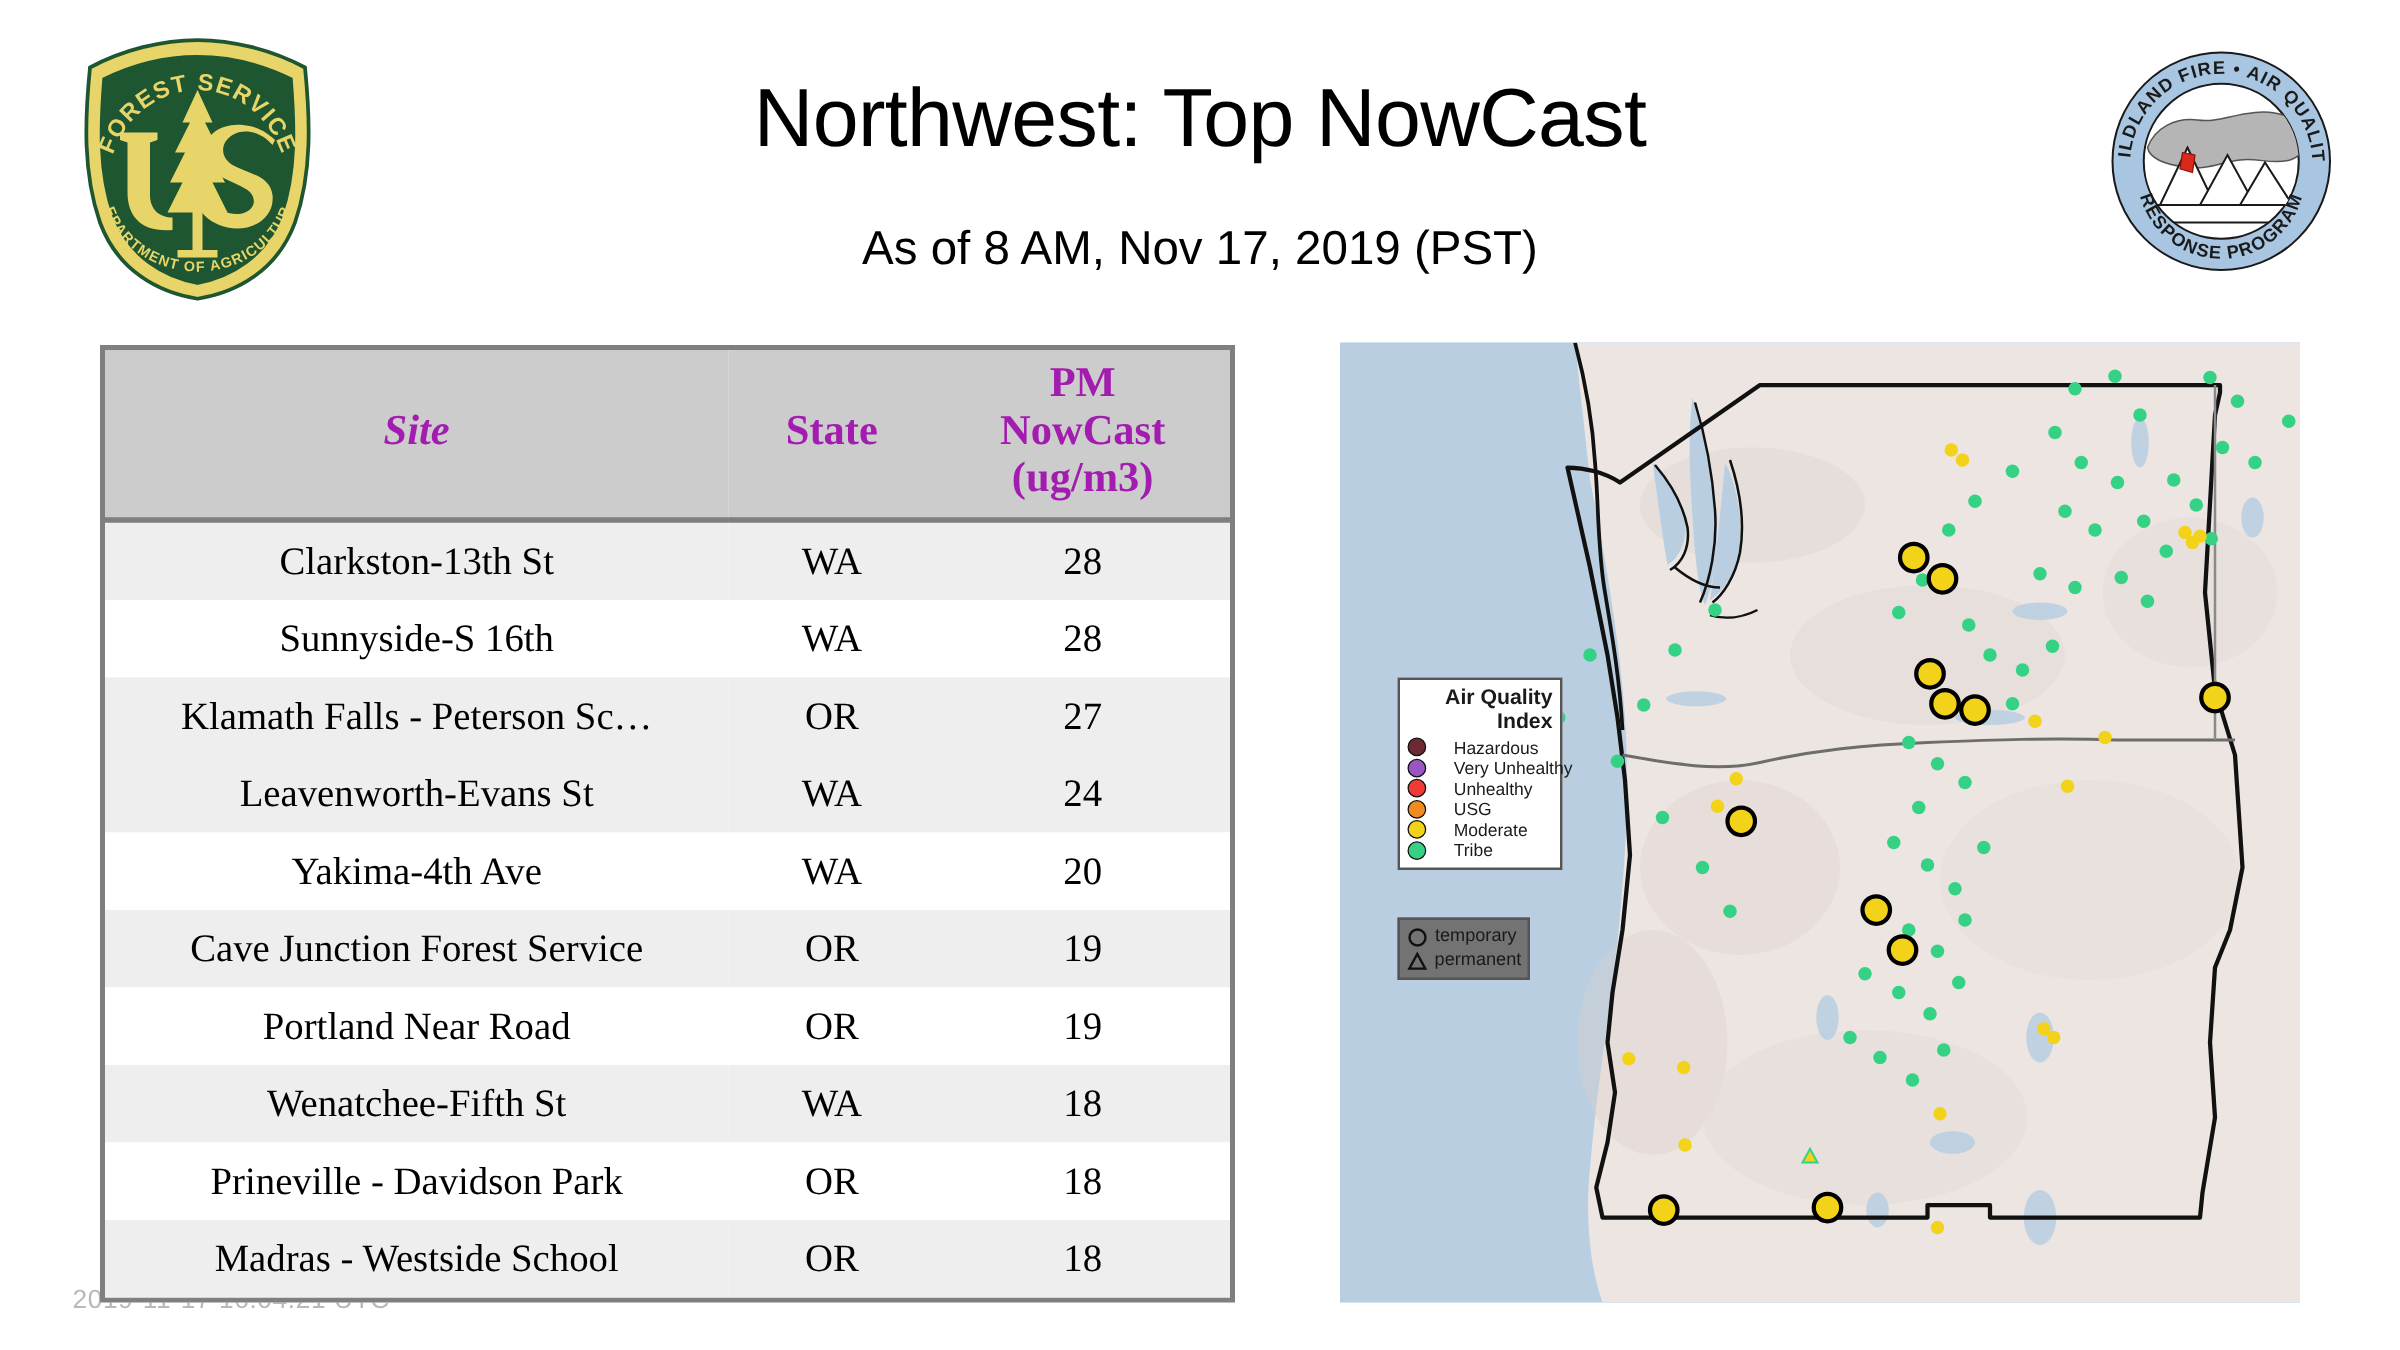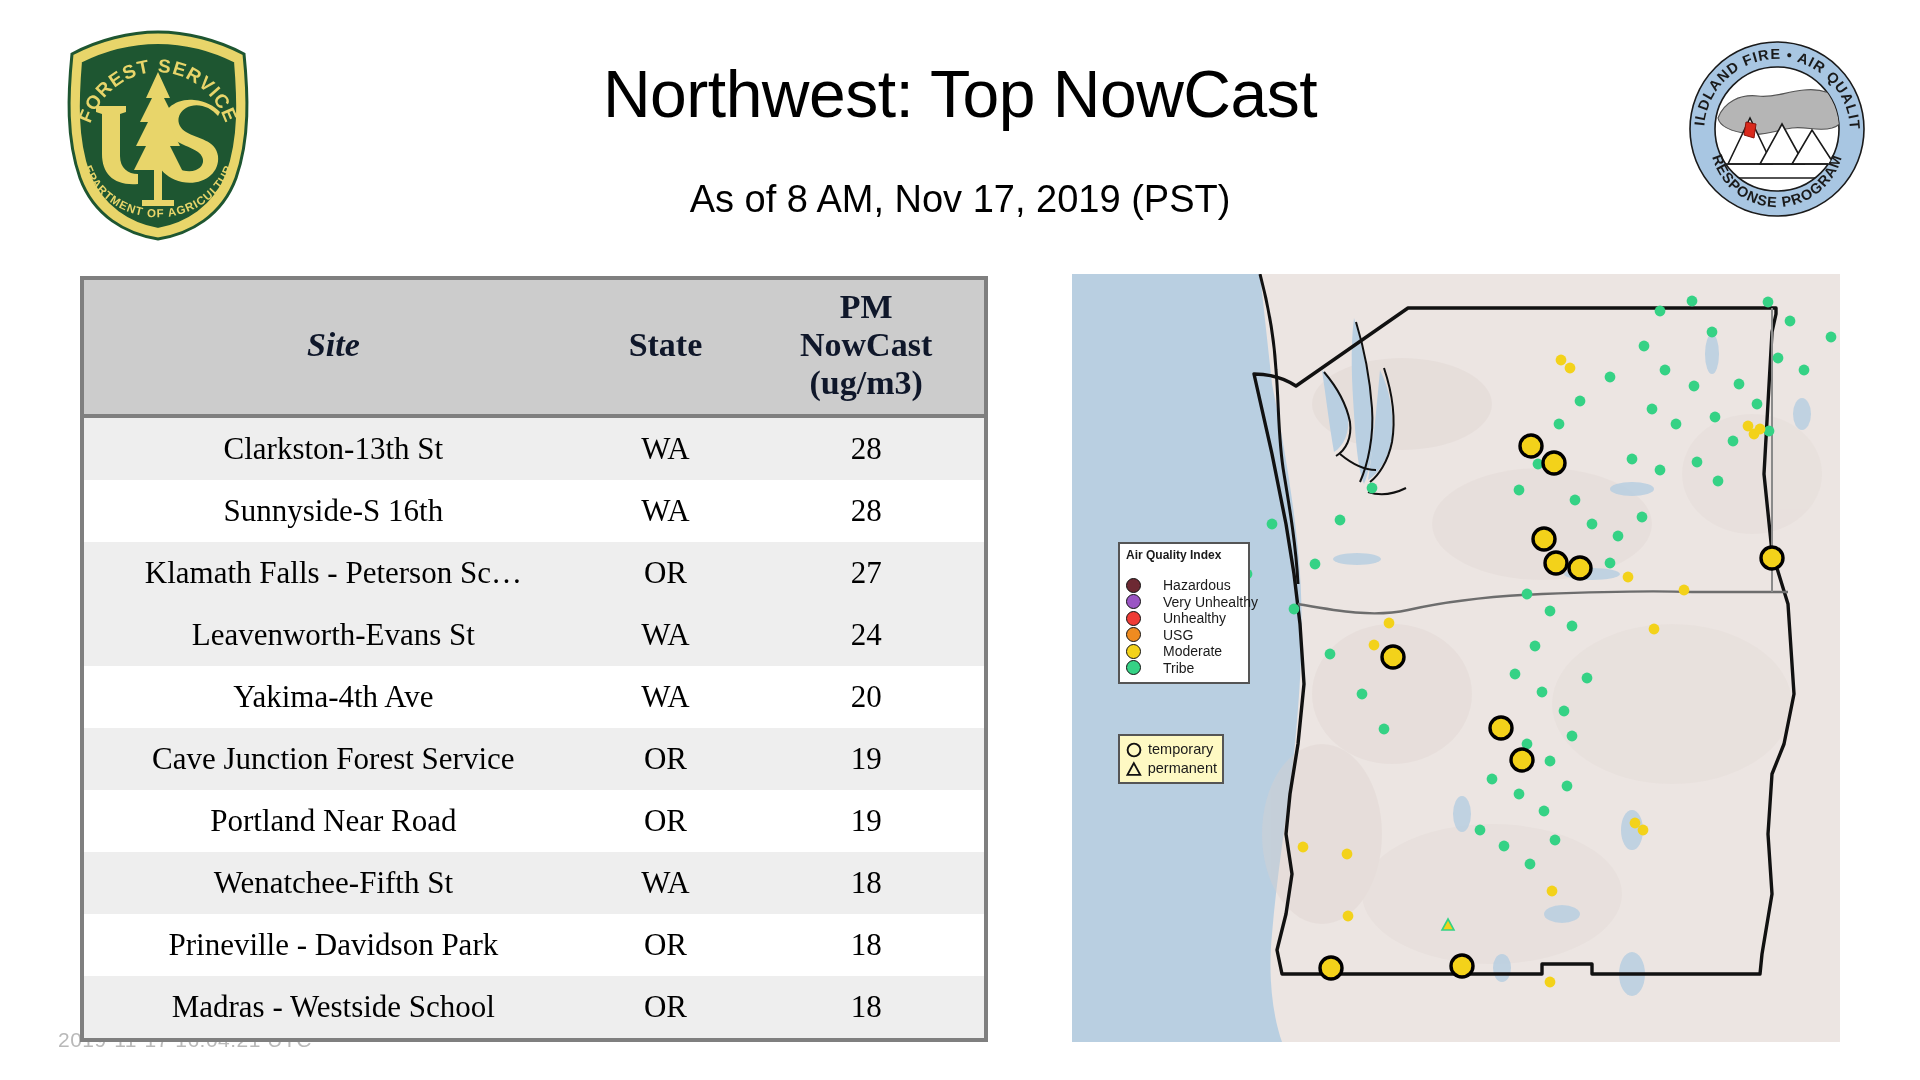--- a/index.html
+++ b/index.html
@@ -86,21 +86,21 @@
   table.nowcast {
     border-collapse: collapse;
     width: 100%;
     table-layout: fixed;
   }
   table.nowcast th {
     background: #cccccc;
     font-family: "Liberation Serif", serif;
     font-weight: bold;
     font-size: 34px;
-    color: #0f172a;
+    color: #a21caf;
     padding: 8px 4px 12px 4px;
     text-align: center;
     vertical-align: middle;
     border-bottom: 4px solid #7f7f7f;
     line-height: 1.12;
   }
   table.nowcast td {
     font-family: "Liberation Serif", serif;
     font-size: 31px;
     color: #000000;
@@ -135,25 +135,25 @@
     top: 542px;
     width: 132px;
     background: #ffffff;
     border: 2px solid #555555;
     box-sizing: border-box;
     padding: 5px 6px 6px 6px;
     z-index: 4;
   }
   .legend-aqi-title {
     font-family: "Liberation Sans", sans-serif;
-    font-size: 12px;
+    font-size: 17px;
     font-weight: bold;
     color: #1a1a1a;
-    text-align: left;
-    margin-bottom: 15px;
+    text-align: right;
+    margin-bottom: 3px;
     line-height: 1.1;
   }
   .legend-row {
     display: flex;
     align-items: center;
     gap: 22px;
     height: 16.5px;
   }
   .legend-swatch {
     width: 13px;
@@ -168,21 +168,21 @@
     color: #1a1a1a;
     line-height: 1;
     white-space: nowrap;
   }
 
   .legend-type {
     position: absolute;
     left: 1118px;
     top: 734px;
     width: 106px;
-    background: #fef9c3;
+    background: #737373;
     border: 2px solid #555555;
     box-sizing: border-box;
     padding: 4px 5px;
     z-index: 4;
   }
   .legend-type-row {
     display: flex;
     align-items: center;
     gap: 5px;
     height: 19px;

